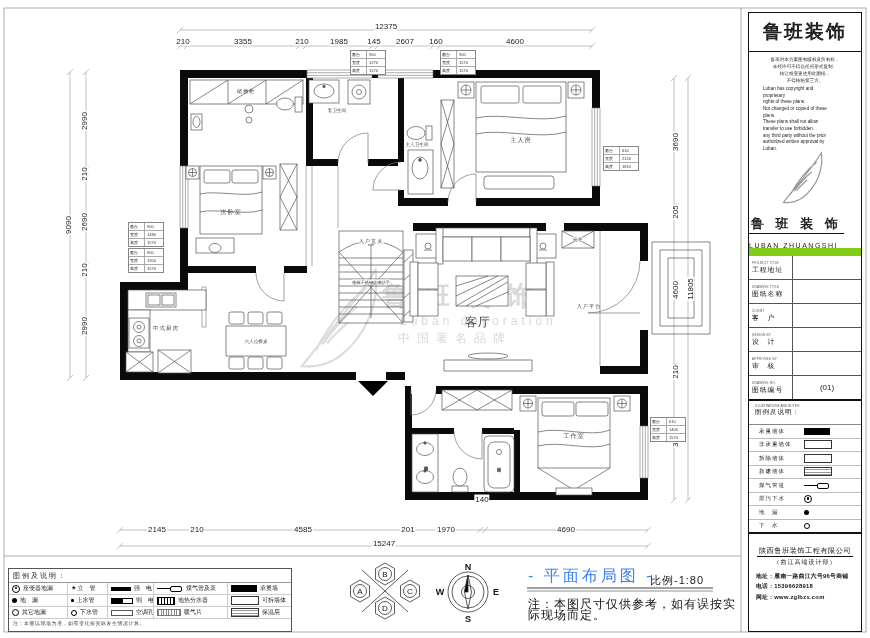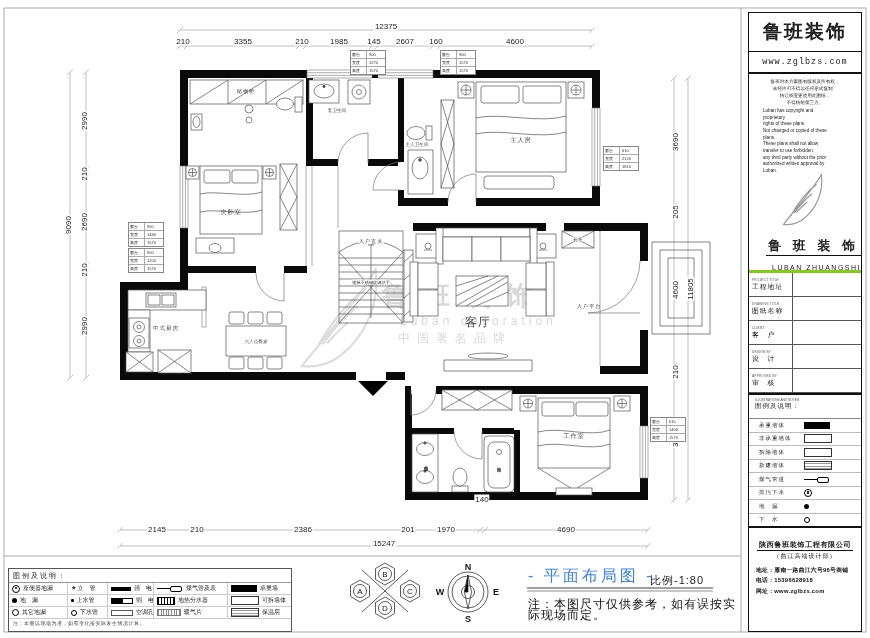--- a/index.html
+++ b/index.html
@@ -84,40 +84,40 @@
   .panel{position:absolute;left:748px;top:12px;width:112px;height:618px;border:1.2px solid #111;
          background:#fff;z-index:3;display:flex;flex-direction:column}
   .p-brand{height:38px;display:flex;align-items:center;justify-content:center;
            font-size:19px;font-weight:bold;letter-spacing:2px;border-bottom:1px solid #111}
   .p-site{height:20px;display:flex;align-items:center;justify-content:center;font-size:8.5px;
           letter-spacing:1px;font-family:"Liberation Mono","DejaVu Sans Mono",monospace;
           border-bottom:2px solid #111}
   .p-cpcn{height:30px;font-size:4.6px;line-height:1.55;text-align:center;color:#222;padding-top:4px}
   .p-cpen{height:62px;font-size:4.6px;line-height:1.45;text-align:left;color:#222;padding-left:14px}
   .p-leaf{height:66px;display:flex;align-items:center;justify-content:center}
-  .p-brand2{height:34px;text-align:right;border-bottom:3px solid #84cc16}
+  .p-brand2{height:34px;text-align:left;border-bottom:8px solid #84cc16}
   .p-brand2 .b2cn{display:inline-block;font-size:13px;letter-spacing:4px;font-weight:bold;
                   border-bottom:1px solid #111;padding:0 2px}
   .p-brand2 .b2en{font-size:7px;letter-spacing:1.5px}
   .fld{display:flex;height:23px;border-bottom:0.6px solid #555}
   .fld-l{width:40px;border-right:0.6px solid #555;display:flex;flex-direction:column;
          justify-content:center;padding-left:3px}
   .fld-en{font-size:3.2px;color:#555;letter-spacing:0.2px}
   .fld-cn{font-size:6.8px;color:#111;letter-spacing:1px}
   .fld-v{flex:1;display:flex;align-items:center;justify-content:center;font-size:8px}
   .p-fields{border-bottom:2px solid #111}
   .p-lt{height:20px;padding:3px 0 0 6px;border-bottom:0.5px solid #888}
   .p-lt-en{font-size:3.2px;color:#555}
   .p-lt-cn{font-size:6.5px;letter-spacing:1px}
   .plg-row{display:flex;align-items:center;height:12.5px;border-bottom:0.5px solid #bbb;
            padding-left:10px}
   .plg-label{width:44px;font-size:5.5px;letter-spacing:1px}
   .p-legend{border-bottom:2px solid #111}
   .p-co{flex:1;padding-top:5px;text-align:center}
-  .p-co-name{font-size:7.2px;font-weight:bold;letter-spacing:0.5px;
+  .p-co-name{font-size:7.2px;font-weight:normal;letter-spacing:0.5px;
              border-bottom:1px solid #111;display:inline-block;padding:0 2px}
   .p-co-dep{font-size:6px;letter-spacing:1px;margin-top:1px}
   .p-co-lines{text-align:left;padding:4px 0 0 7px;font-size:5.8px;line-height:1.8;
               letter-spacing:0.3px;font-weight:bold;color:#111}
 </style>
 </head>
 <body>
 
 <svg class="abs" width="870" height="638" viewBox="0 0 870 638" style="left:0;top:0;z-index:2">
 
@@ -405,21 +405,21 @@
 <span class="dim" style="left:302px;top:41px">210</span>
 <span class="dim" style="left:339px;top:41px">1985</span>
 <span class="dim" style="left:374px;top:41px">145</span>
 <span class="dim" style="left:405px;top:41px">2607</span>
 <span class="dim" style="left:436px;top:41px">160</span>
 <span class="dim" style="left:515px;top:41px">4600</span>
 
 <span class="dim" style="left:384px;top:543px">15247</span>
 <span class="dim" style="left:157px;top:529px">2145</span>
 <span class="dim" style="left:197px;top:529px">210</span>
-<span class="dim" style="left:303px;top:529px">2386</span>
+<span class="dim" style="left:303px;top:529px">4585</span>
 <span class="dim" style="left:408px;top:529px">201</span>
 <span class="dim" style="left:446px;top:529px">1970</span>
 <span class="dim" style="left:482px;top:499px">140</span>
 <span class="dim" style="left:566px;top:529px">4690</span>
 
 <span class="dim dimv" style="left:68px;top:225px">9090</span>
 <span class="dim dimv" style="left:84px;top:121px">2990</span>
 <span class="dim dimv" style="left:84px;top:174px">210</span>
 <span class="dim dimv" style="left:84px;top:222px">2690</span>
 <span class="dim dimv" style="left:84px;top:270px">210</span>
@@ -604,21 +604,20 @@
     <div class="lg-cell">
         <span class="sy sy-wall-hatch"></span>
         <span>保温层</span>
       </div>
   </div>
   <div class="lg-note">注：本图以现场为准，如有变化按实际发生情况计算。</div>
 </div>
 
 <div class="panel">
   <div class="p-brand">鲁班装饰</div>
-  <div class="p-site">www.zglbzs.com</div>
   <div class="p-cpcn">
     <div>鲁班对本方案图有版权及所有权，</div>
     <div>未经许可不得以任何形式复制、</div>
     <div>转让或变更使用此图纸，</div>
     <div>不得转给第三方。</div>
   </div>
   <div class="p-cpen">
     <div>Luban has copyright and</div>
     <div>proprietary</div>
     <div>rights of these plans.</div>
@@ -669,20 +668,27 @@
         </div>
       <div class="fld-v"></div>
     </div>
     <div class="fld">
       <div class="fld-l">
           <span class="fld-en">APPROVED BY</span>
           <span class="fld-cn">审　核</span>
         </div>
       <div class="fld-v"></div>
     </div>
+    <div class="fld" style="border-bottom:none">
+      <div class="fld-l">
+          <span class="fld-en">DRAWING NO.</span>
+          <span class="fld-cn">图纸编号</span>
+        </div>
+      <div class="fld-v">(01)</div>
+    </div>
   </div>
   <div class="p-legend">
     <div class="p-lt">
       <div class="p-lt-en">ILLUSTRATIONS AND NOTES:</div>
       <div class="p-lt-cn">图例及说明：</div>
     </div>
     <div class="plg-row">
         <span class="plg-label">承重墙体</span>
         <span class="sy sy-wall-solid"></span>
       </div>

